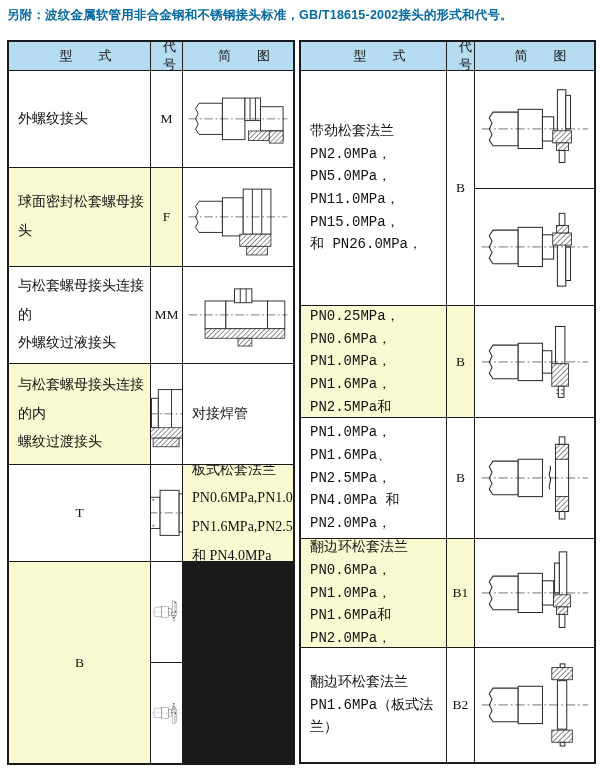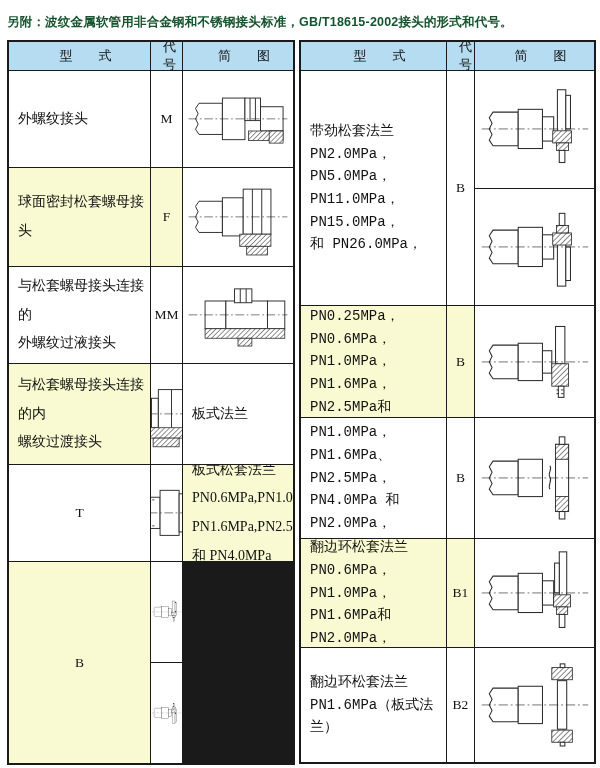--- a/index.html
+++ b/index.html
@@ -1,23 +1,23 @@
 <!DOCTYPE html>
 <html><head>
 <meta charset="utf-8">
 <style>
   html,body{margin:0;padding:0;}
   body{
     width:600px;height:768px;position:relative;background:#ffffff;
     font-family:"Liberation Serif", serif;color:#111;overflow:hidden;
   }
   .caption{
-    position:absolute;left:7px;top:14px;width:586px;
+    position:absolute;left:7px;top:7px;width:586px;
     font-family:"Liberation Sans", sans-serif;font-weight:bold;
-    font-size:12.5px;letter-spacing:.2px;color:#14532d;
+    font-size:12.5px;letter-spacing:.2px;color:#0369a1;
   }
   .tbl{
     position:absolute;top:40px;display:grid;gap:1px;
     background:#1a1a1a;border:2px solid #1a1a1a;
   }
   .tbl.left{left:7px;grid-template-columns:141px 31px 110px;
     grid-template-rows:28px 96px 98px 96px 100px 96px 201px;}
   .tbl.right{left:299px;grid-template-columns:145px 27px 119px;
     grid-template-rows:28px 234px 111px 120px 108px 114px;}
   .cell{background:#fff;display:flex;align-items:center;overflow:hidden;}
@@ -134,21 +134,21 @@
           <rect x="50" y="18" width="46" height="50" fill="#ffffff" stroke="#2b2b2b" stroke-width="1.1"></rect>
           <line x1="65.2" y1="18" x2="65.2" y2="68" stroke="#2b2b2b" stroke-width="1.1"></line>
           <line x1="80.8" y1="18" x2="80.8" y2="68" stroke="#2b2b2b" stroke-width="1.1"></line>
           <rect x="30" y="62" width="50" height="12" fill="url(#hp3)" stroke="#2b2b2b" stroke-width="0.9"></rect>
           <rect x="44" y="74" width="30" height="10" fill="url(#hp3)" stroke="#2b2b2b" stroke-width="0.9"></rect>
           <line x1="3" y1="46" x2="117" y2="46" stroke="#2b2b2b" stroke-width="0.7" stroke-dasharray="10 3 2 3"></line>
         </svg>
       </div>
     </div>
 
-  <div class="cell type">板式法兰</div>
+  <div class="cell type">对接焊管</div>
   <div class="cell code">T</div>
   <div class="cell diag">
       <div>
         <svg viewBox="0 0 120 92" xmlns="http://www.w3.org/2000/svg">
           <defs>
             <pattern id="hp4" width="4" height="4" patternUnits="userSpaceOnUse" patternTransform="rotate(45)">
               <rect width="4" height="4" fill="#fff"></rect>
               <line x1="0" y1="0" x2="0" y2="4" stroke="#3a3a3a" stroke-width="1.3"></line>
             </pattern>
           </defs>

